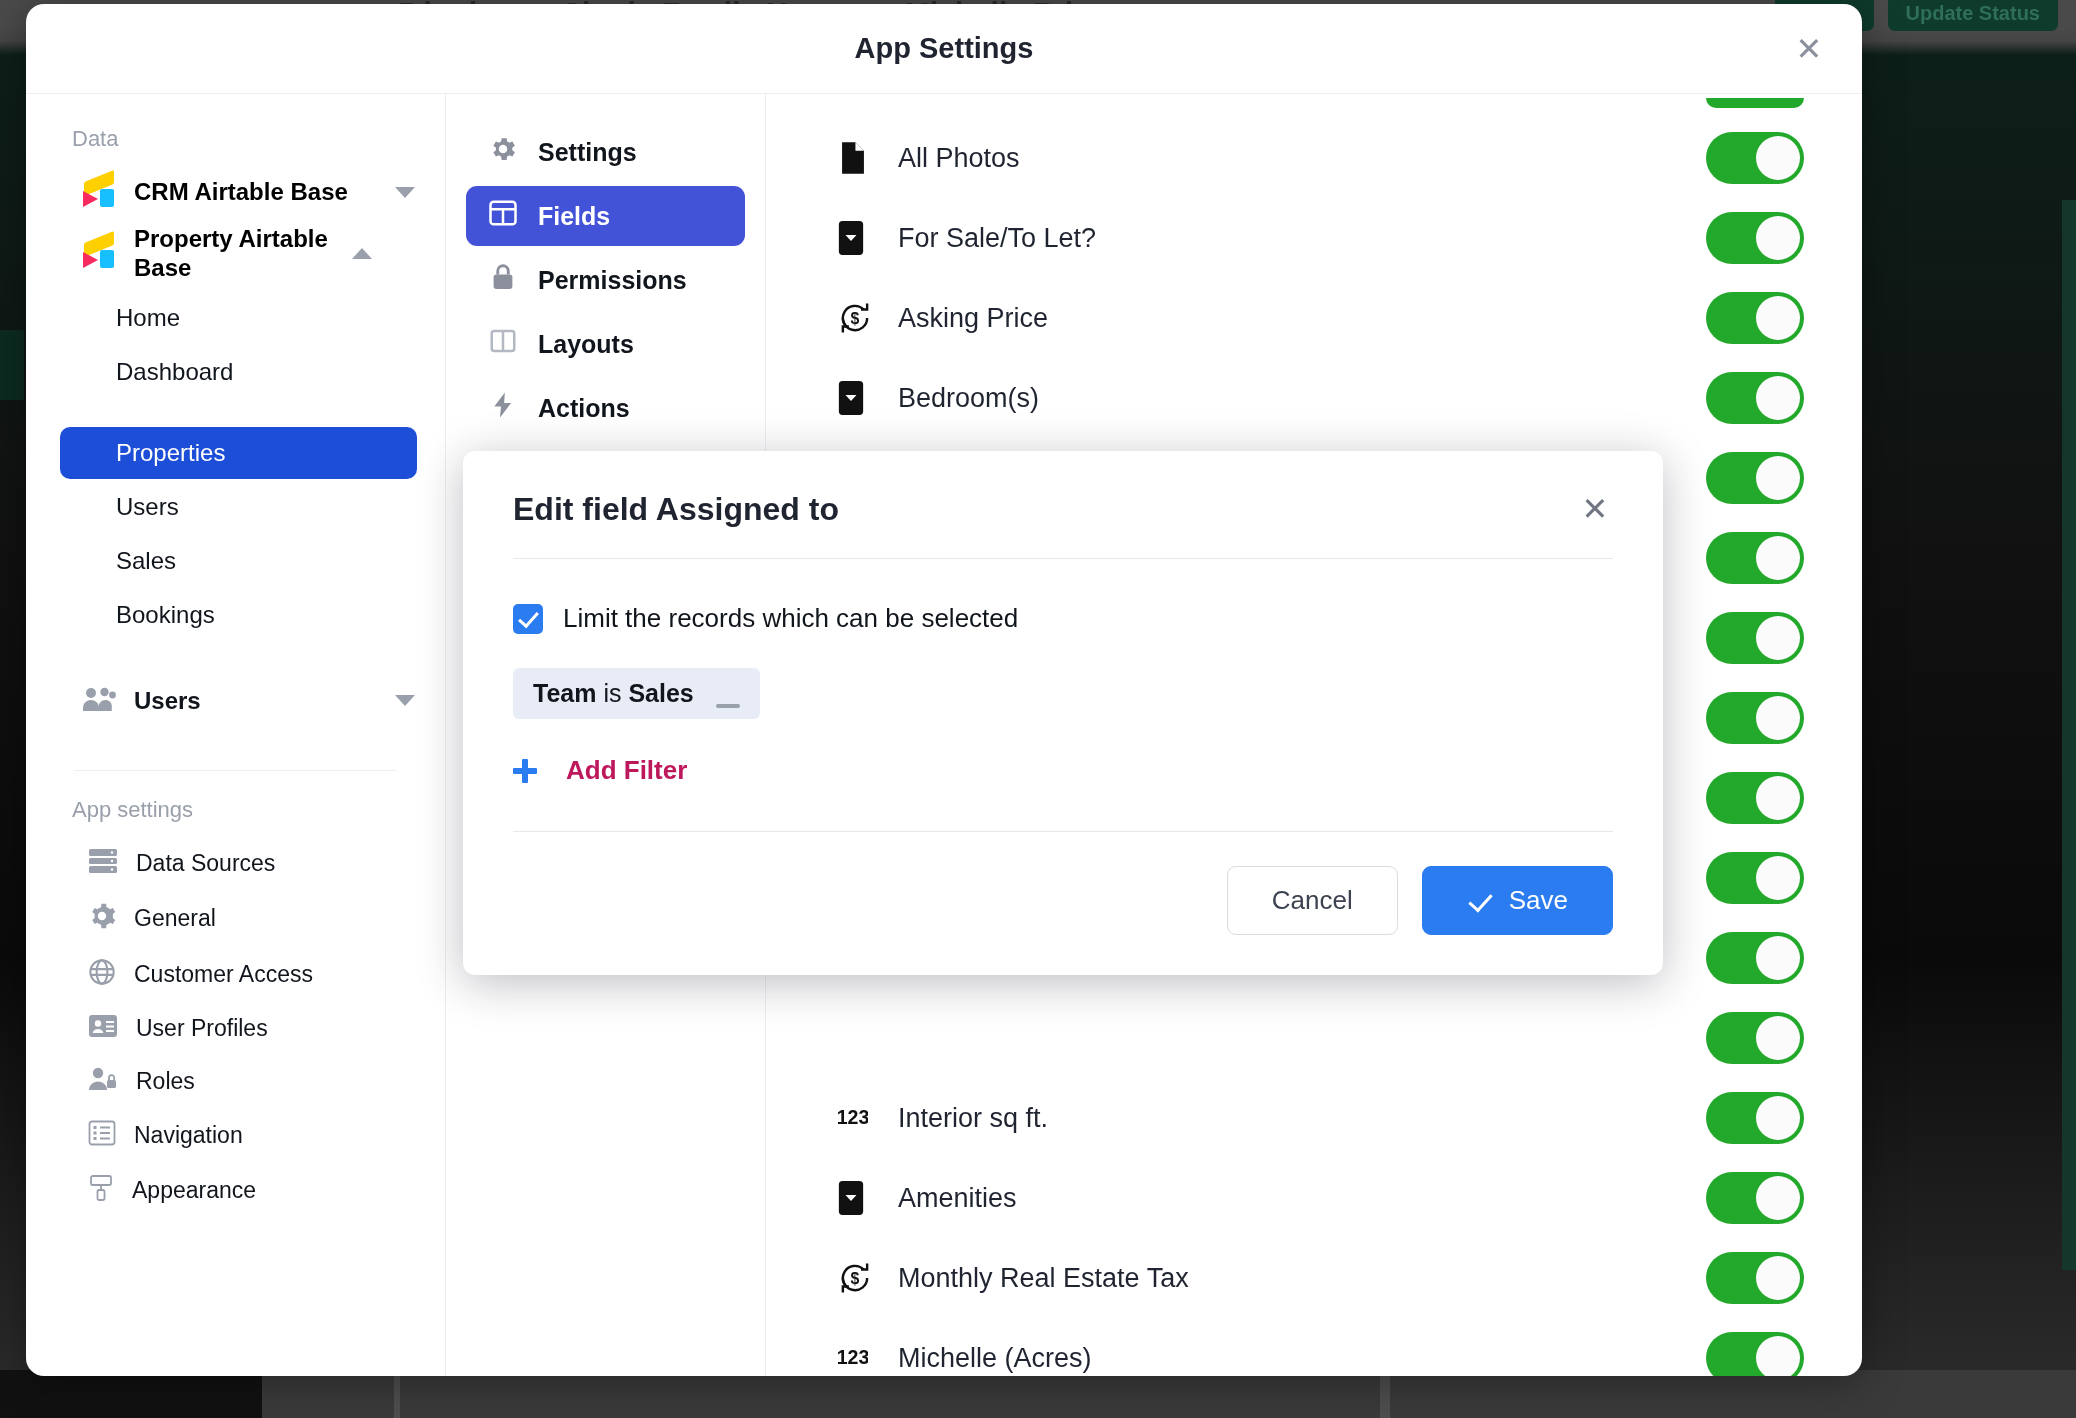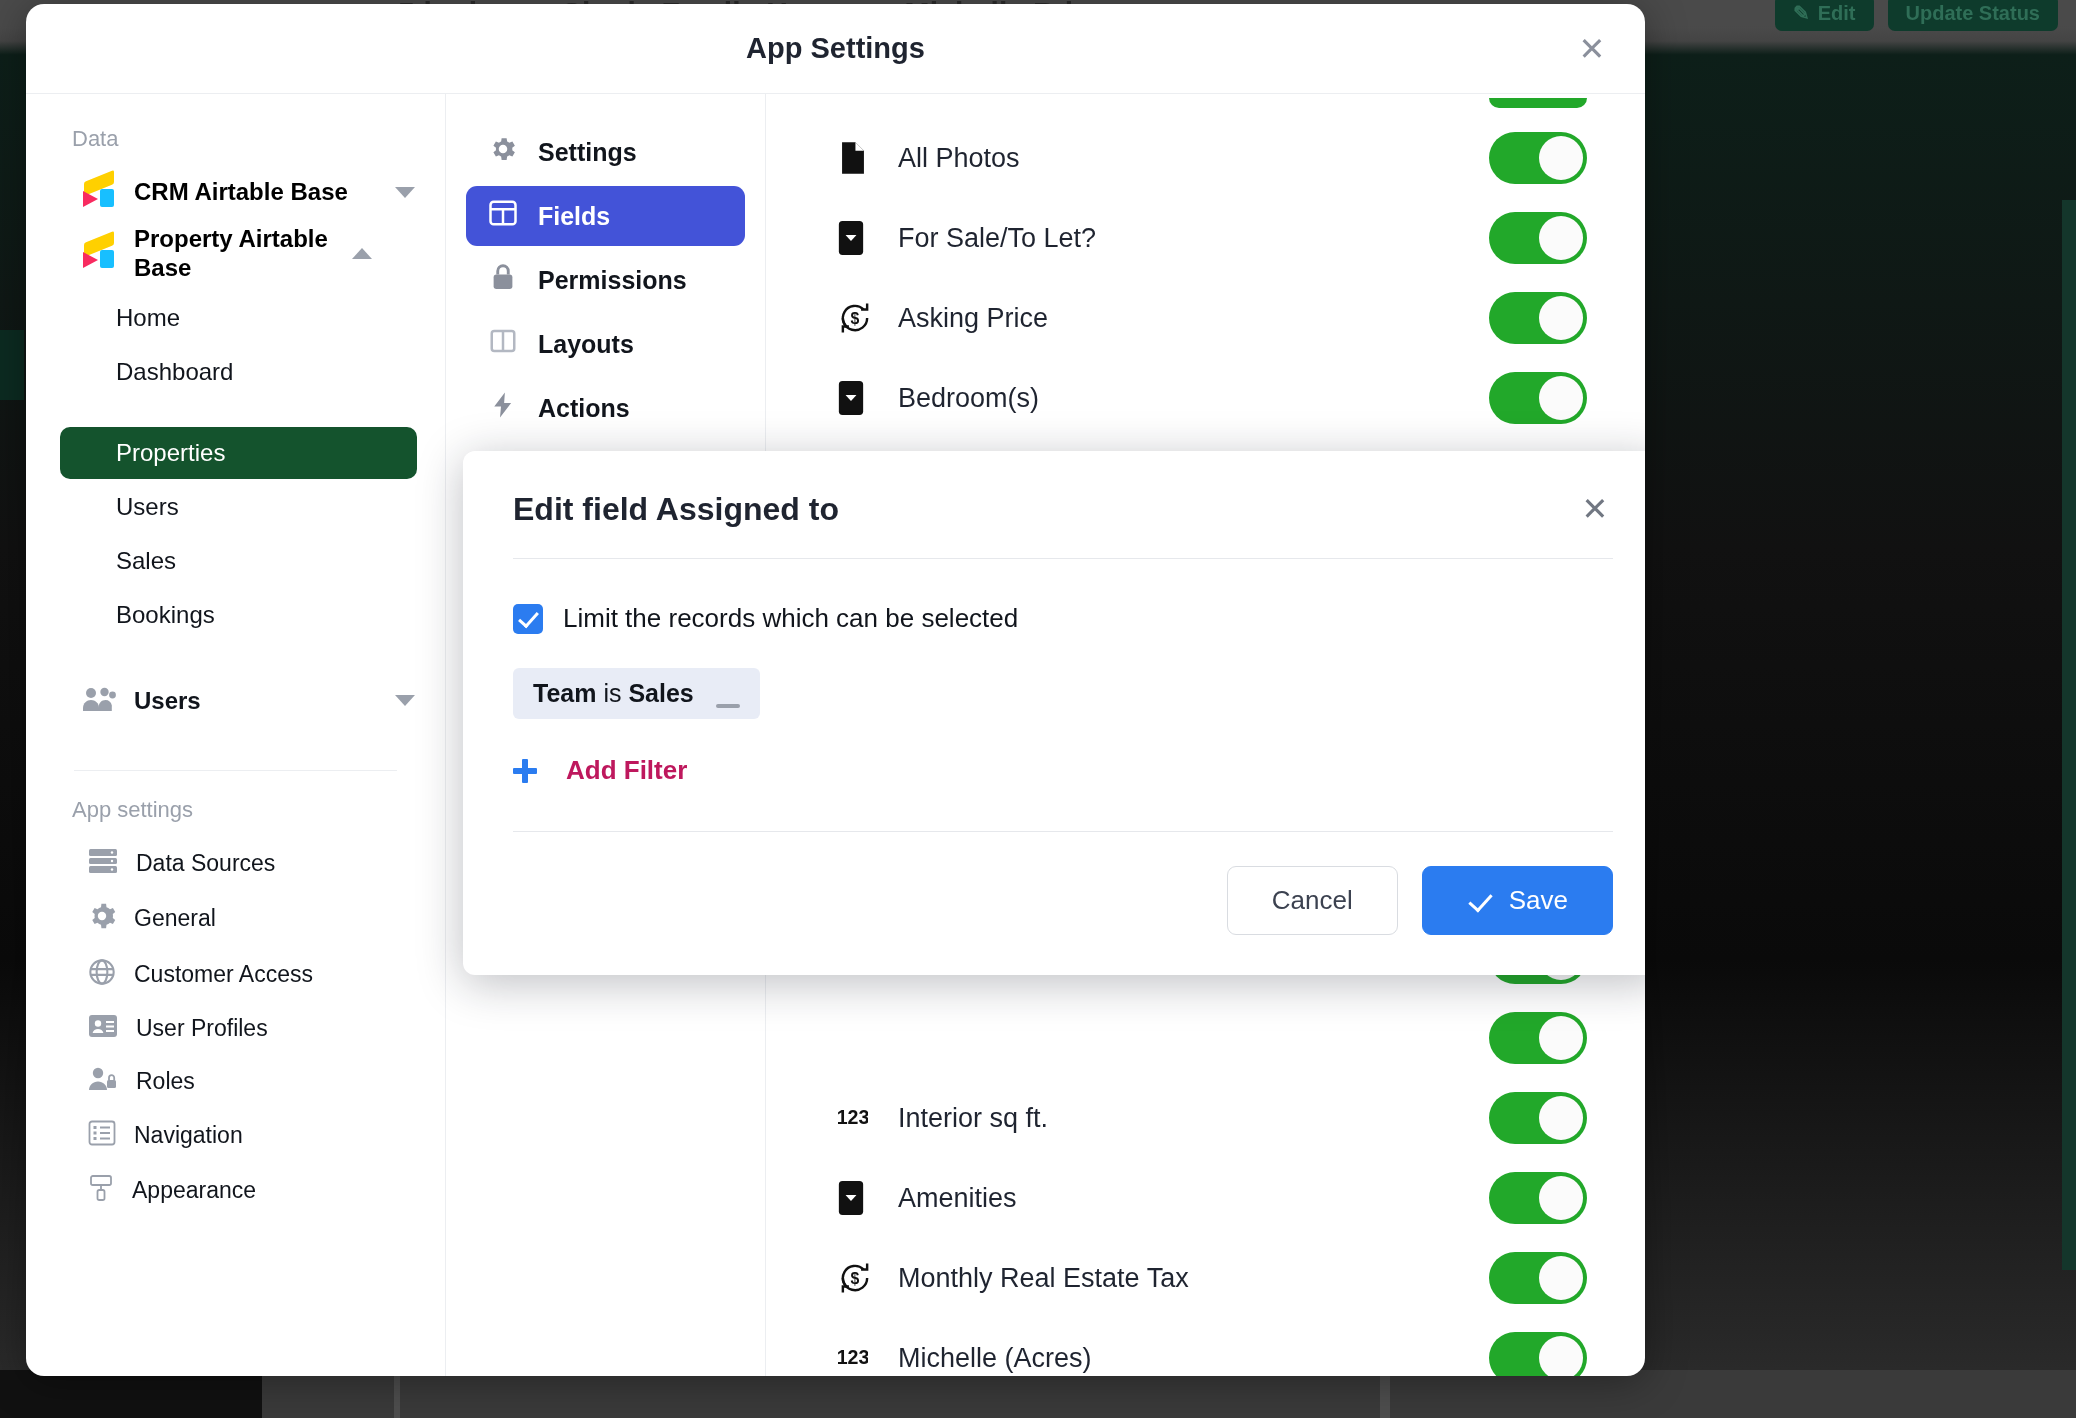--- a/index.html
+++ b/index.html
@@ -38,21 +38,21 @@
   .bg-bottom {
     position: absolute; left: 0; right: 0; bottom: 0; height: 48px;
     background: #4e4e4e;
   }
   .bg-bottom .seg { position: absolute; top: 0; height: 48px; background: #3a3a3a; }
   .bg-bottom .dark { background: #111; }
 
   
   .modal {
     position: absolute; left: 26px; top: 4px;
-    width: 1619px; height: 1372px;
+    width: 1836px; height: 1372px;
     background: #ffffff; border-radius: 18px;
     box-shadow: 0 6px 40px rgba(0,0,0,.35);
     overflow: hidden;
     display: flex; flex-direction: column;
   }
   .modal-header {
     height: 90px; flex: 0 0 90px; position: relative;
     display: flex; align-items: center; justify-content: center;
     border-bottom: 1px solid #eceef1;
   }
@@ -89,21 +89,21 @@
           background: #ffd000; transform: skewY(-22deg); border-radius: 2px; }
   .at-b { position: absolute; left: 1px; top: 15px; width: 0; height: 0;
           border-top: 8px solid transparent; border-bottom: 8px solid transparent; border-left: 15px solid #f82b60; }
   .at-c { position: absolute; left: 18px; top: 13px; width: 14px; height: 18px;
           background: #18bfff; border-radius: 2px; }
 
   .nav-item {
     font-size: 24px; color: #11151c; padding: 12px 24px 12px 56px;
     margin: 1px 28px 1px 34px; border-radius: 10px; cursor: pointer;
   }
-  .nav-item.active { background: #14532d; color: #fff; margin-top: 28px; }
+  .nav-item.active { background: #1d4ed8; color: #fff; margin-top: 28px; }
 
   .users-row {
     display: flex; align-items: center; gap: 18px;
     padding: 14px 30px 14px 56px; cursor: pointer; margin-top: 30px;
   }
   .users-row .lbl { font-size: 24px; font-weight: 700; color: #11151c; flex: 1; }
 
   .side-divider { height: 1px; background: #eceef1; margin: 40px 48px 0 48px; }
 
   .app-settings-label { font-size: 22px; color: #9aa0ab; padding: 26px 0 14px 46px; }

